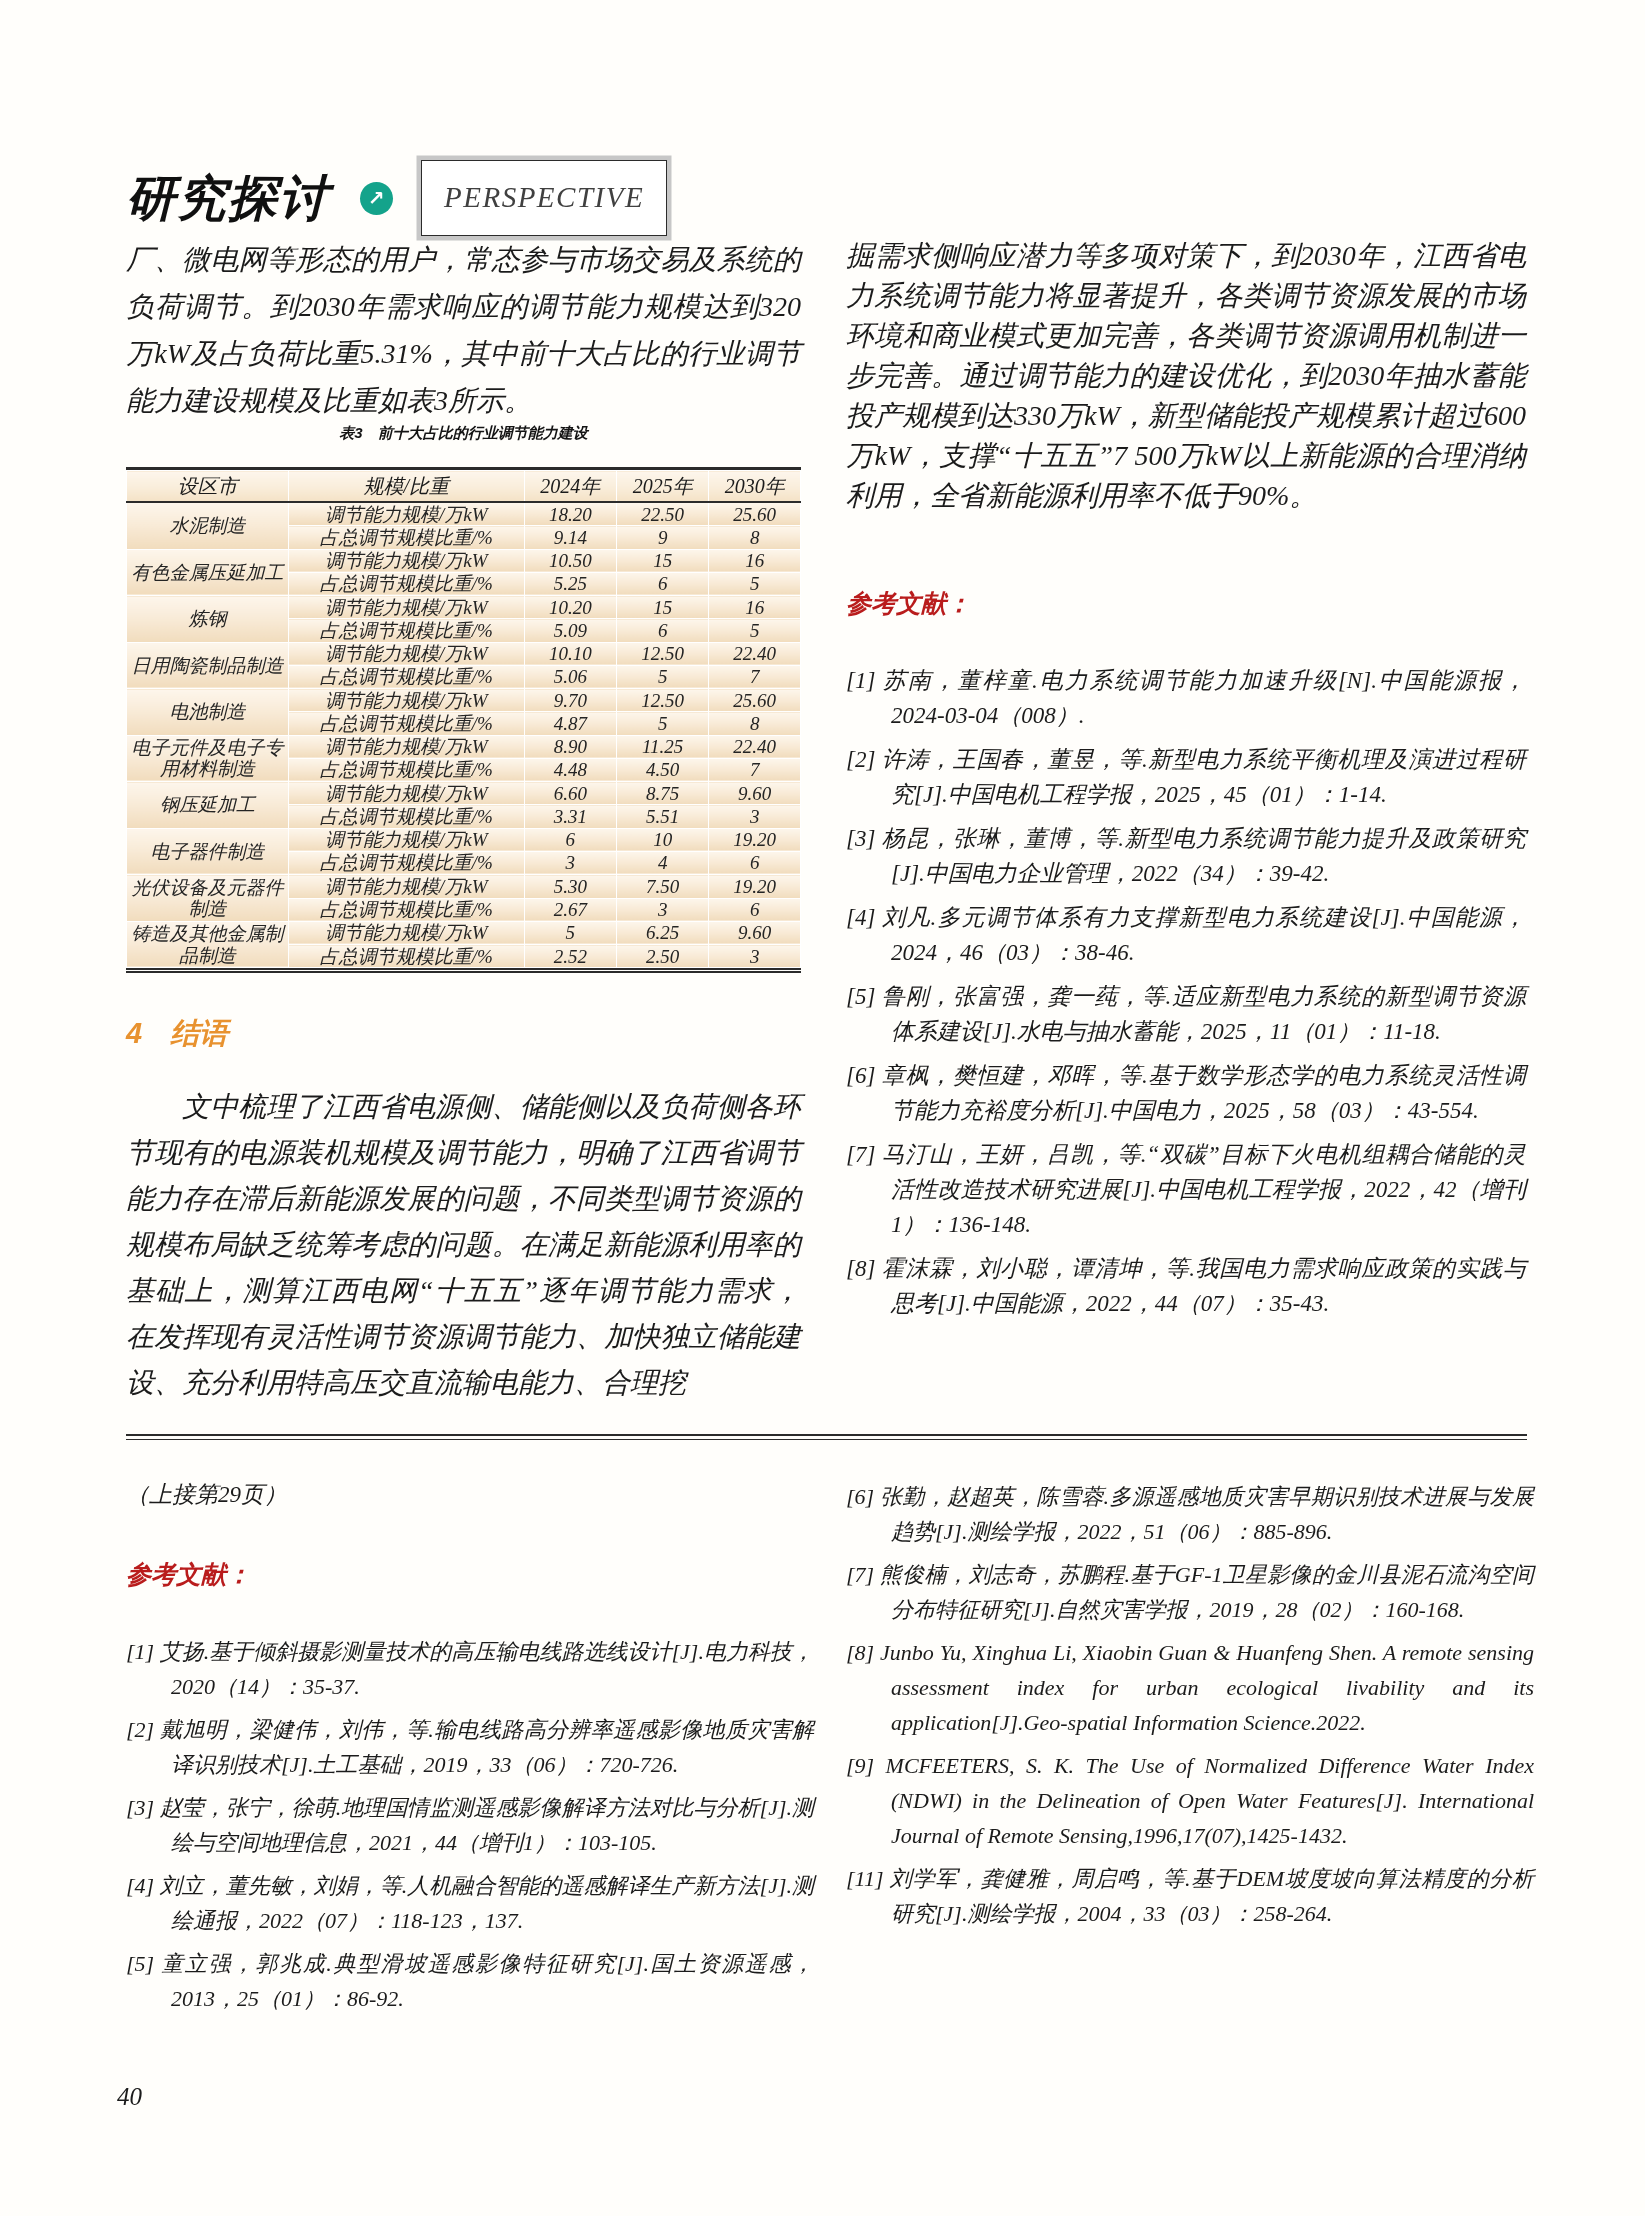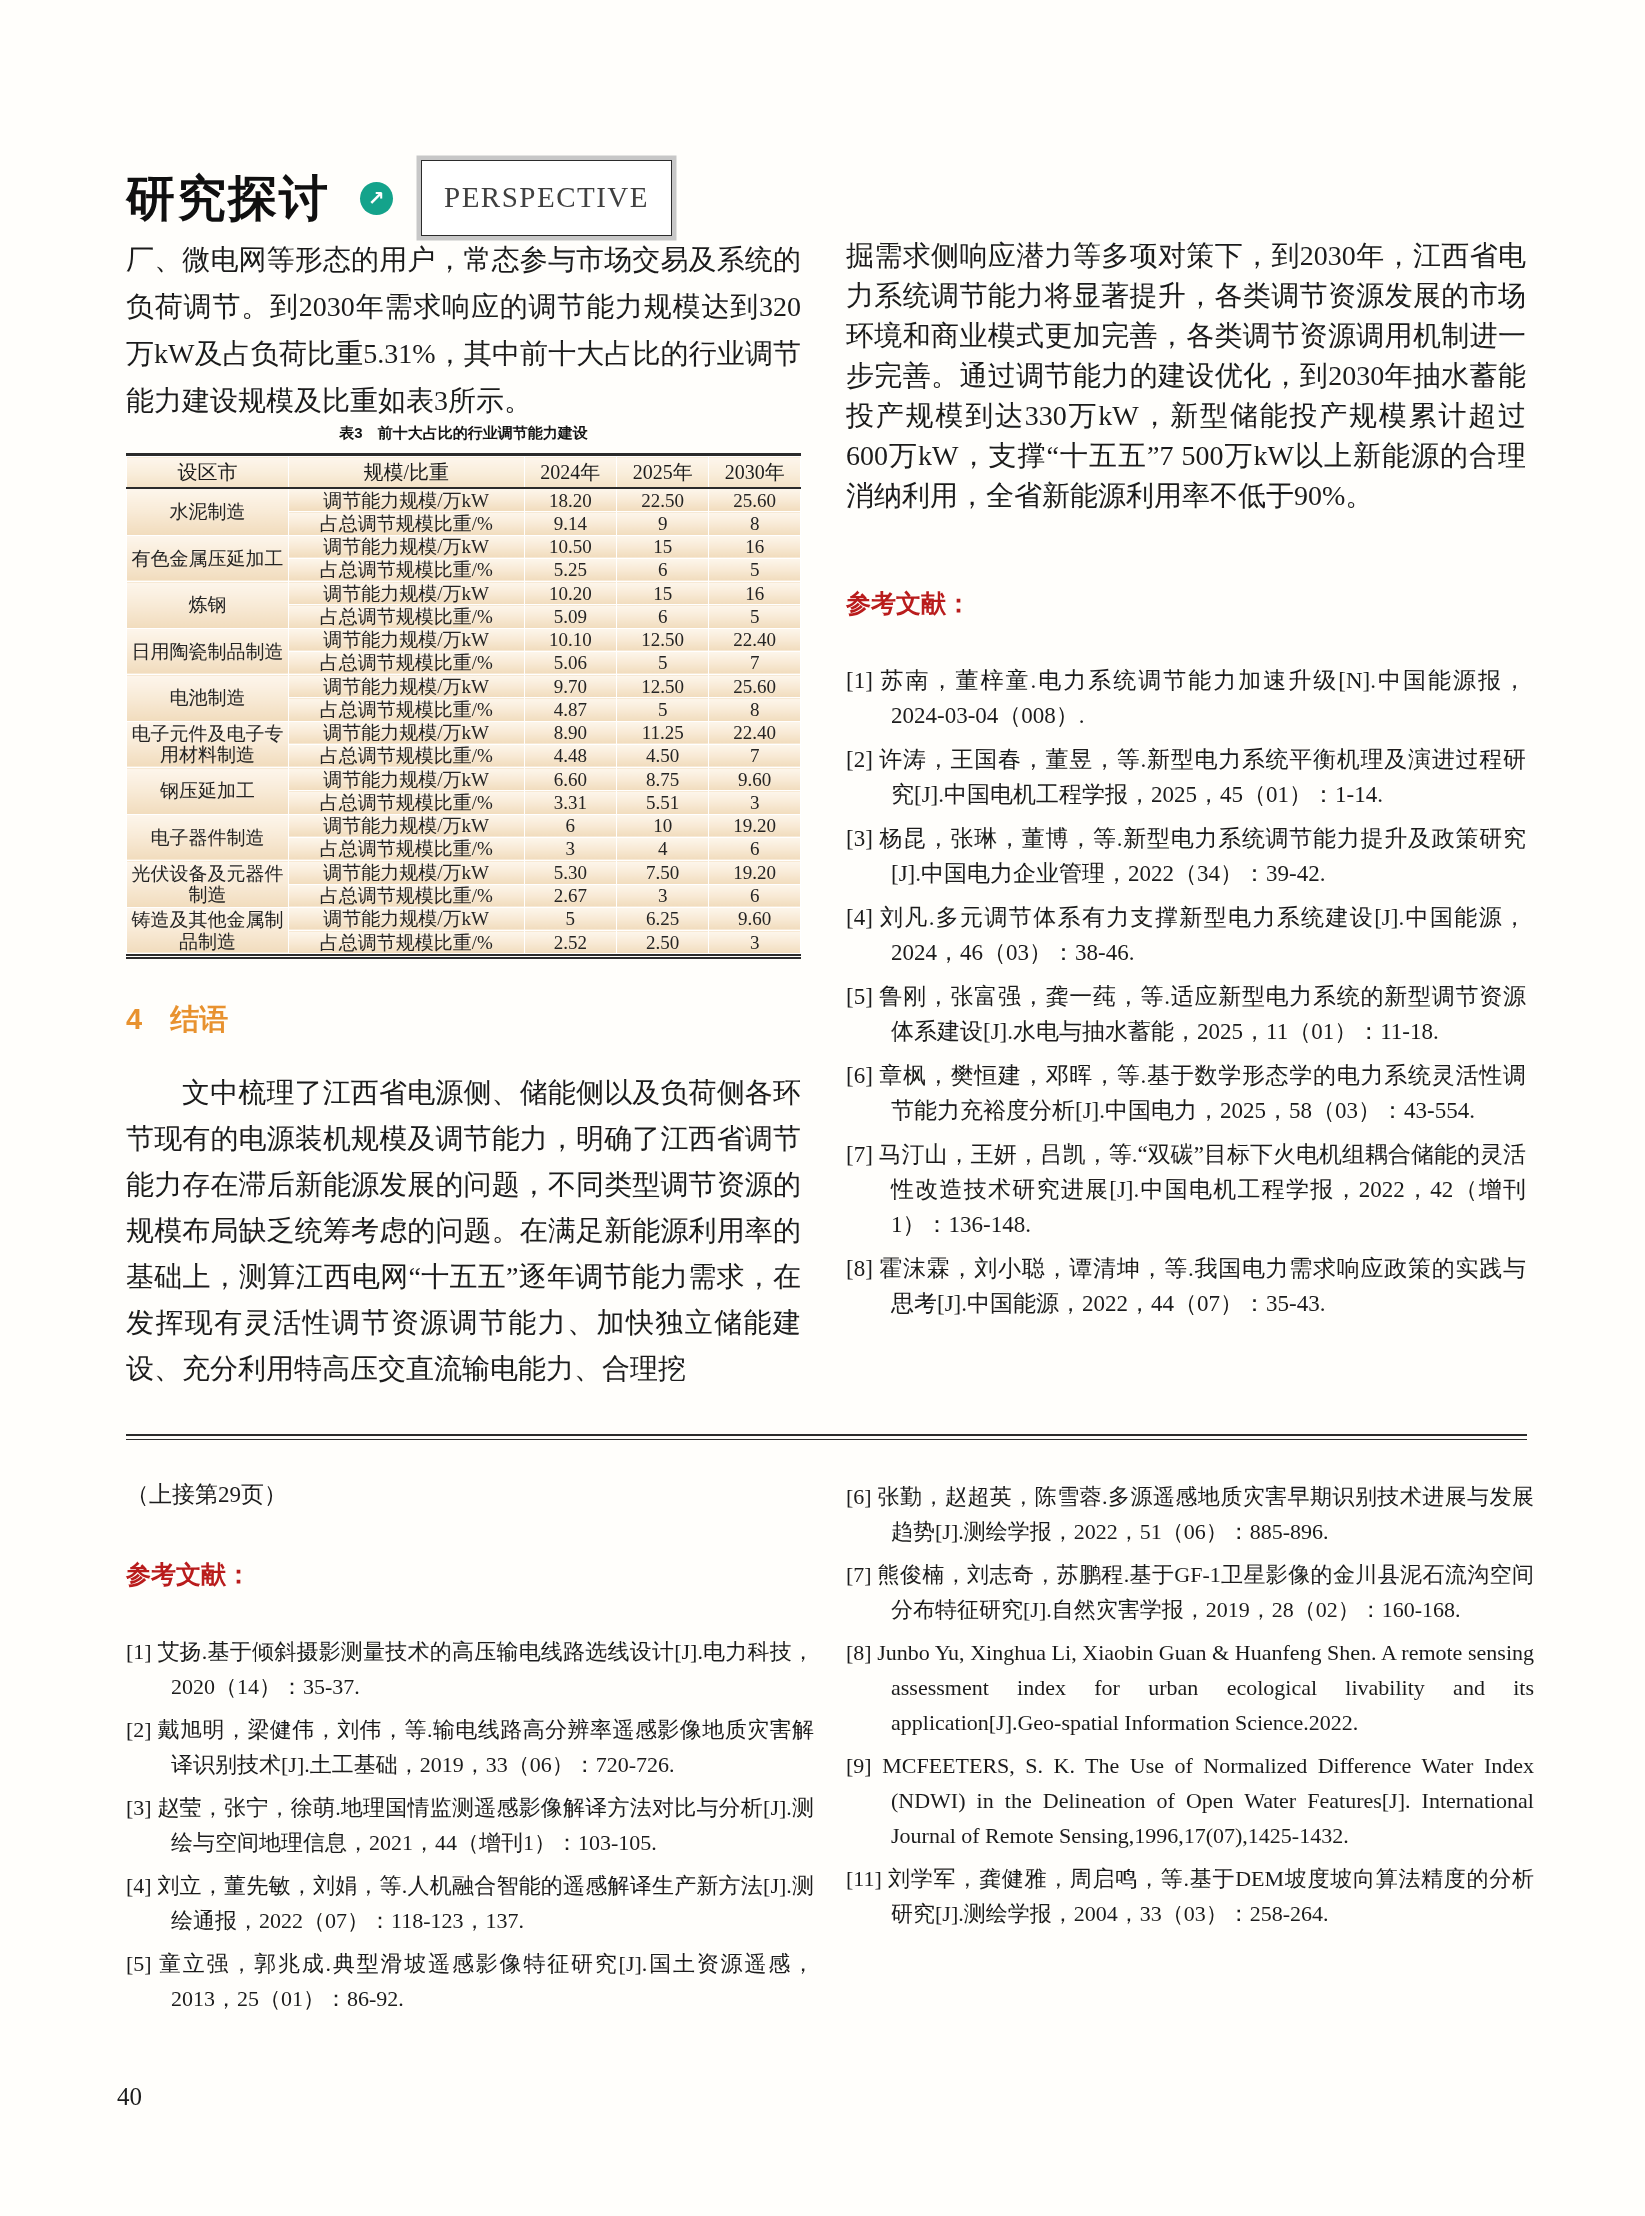--- a/index.html
+++ b/index.html
@@ -1,19 +1,19 @@
 <!DOCTYPE html>
 <html style="font-size:8px"><head>
 <meta charset="utf-8">
 <style>
   html,body { margin:0; padding:0; background:#dddddd; }
   .page {
     position:relative; width:1645px; height:2216px; margin:0 auto;
     background:#fffefb; overflow:hidden;
-    font-family:"Liberation Serif","DejaVu Serif",serif; color:#1b1b1b;
+    font-family:"Liberation Serif","DejaVu Serif",serif; color:#1b1b1b;font-style:italic;
   }
 
   
   .header { position:absolute; left:126px; top:169px; height:58px; display:flex; align-items:center; }
   .brand {
     font-family:"Liberation Sans","DejaVu Sans",sans-serif; font-weight:bold;
     font-size:49px; letter-spacing:2px; color:#101010; line-height:1;
   }
   .badge {
     width:33px; height:33px; border-radius:50%; background:#14a38b; flex:0 0 auto;
@@ -37,21 +37,21 @@
 
   p.body { margin:0; font-size:28px; line-height:47px; text-align:justify; }
   .col-right-top p.body { line-height:40px; }
   p.conclusion { margin:36px 0 13px; font-size:28px; line-height:46px; text-align:justify; text-indent:2em; }
 
   
   .tbl-caption {
     margin-top:0; text-align:center; font-weight:bold; font-size:15px;
     font-family:"Liberation Sans","DejaVu Sans",sans-serif; color:#141414;
   }
-  .tbl-wrap { margin-top:10px; border-top:3px solid #2b2b2b; border-bottom:5px double #2b2b2b; }
+  .tbl-wrap { margin-top:24px; border-top:3px solid #2b2b2b; border-bottom:5px double #2b2b2b; }
   table.industry { width:100%; border-collapse:collapse; table-layout:fixed; }
   table.industry th {
     font-weight:normal; font-size:20px; height:30px; text-align:center;
     background:linear-gradient(180deg,#fdf6ec 0%,#f9edda 55%,#f4e2c6 100%);
     border:1.5px solid #ffffff; border-bottom:2.5px solid #2b2b2b; padding:0 2px;
   }
   table.industry td {
     font-size:19px; text-align:center; height:21px; line-height:1.12; padding:0.5px 3px;
     background:linear-gradient(180deg,#fdf6ec 0%,#f8ead6 50%,#f1dcbd 100%);
     border:1.5px solid #ffffff; color:#242424;

